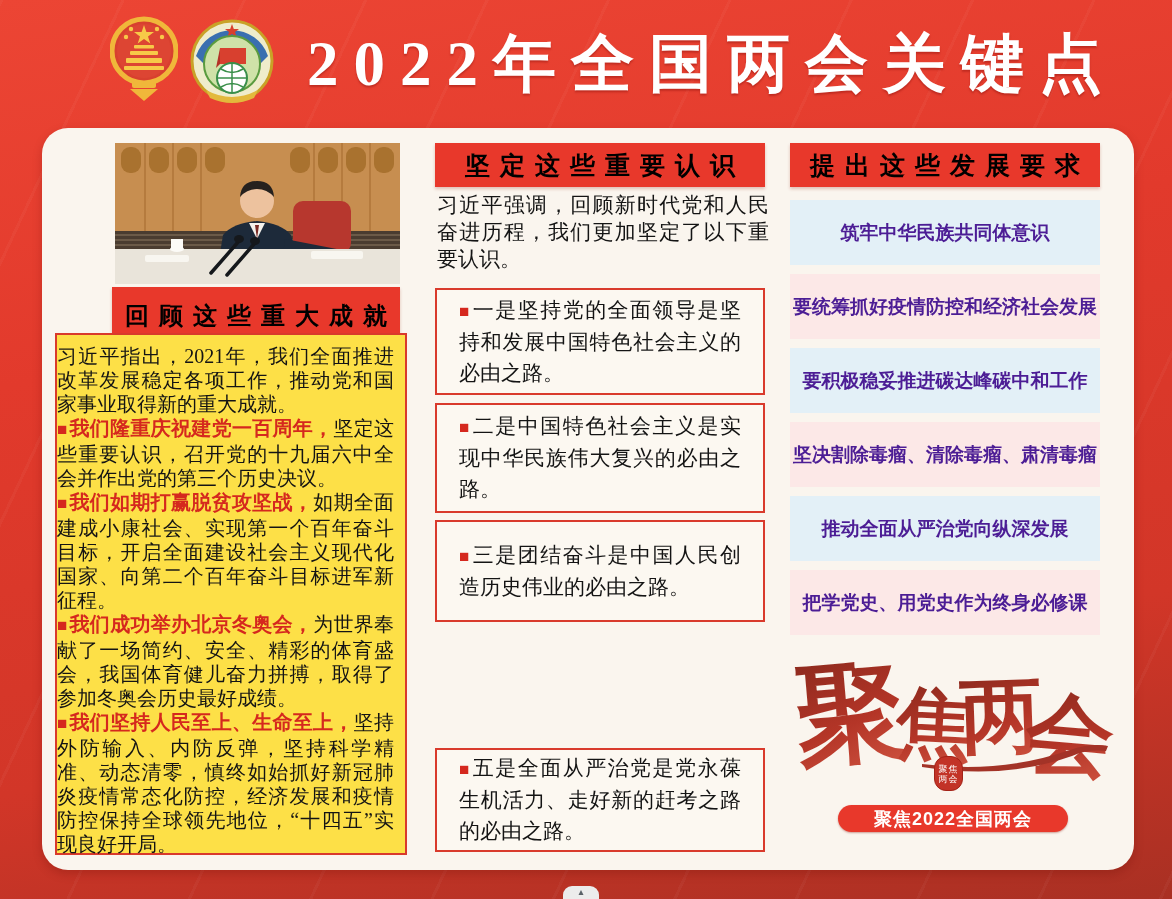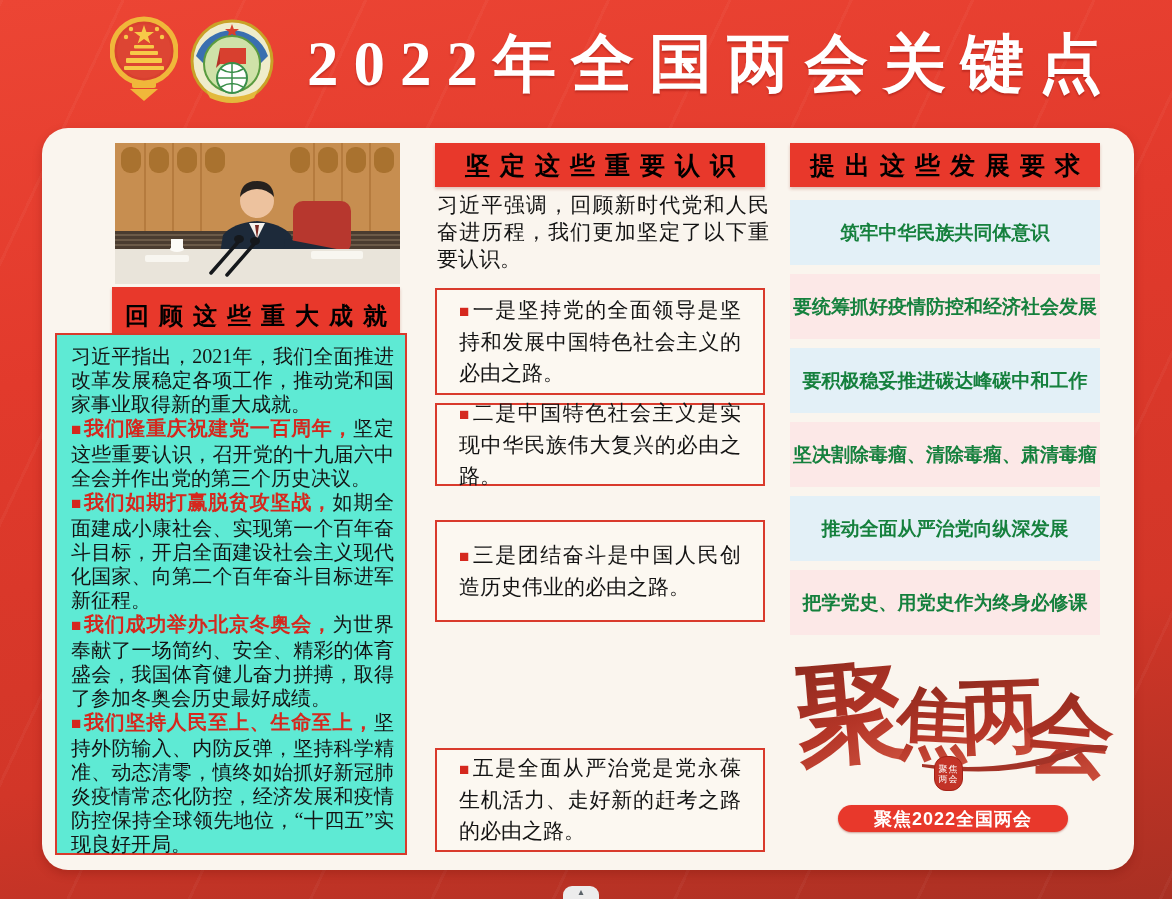--- a/index.html
+++ b/index.html
@@ -30,22 +30,22 @@
     position:absolute;background:#e8382b;color:#000000;font-weight:bold;
     display:flex;align-items:center;justify-content:center;
     letter-spacing:10px;white-space:nowrap;text-indent:10px;
     box-shadow:0 2px 3px rgba(150,30,20,.25);
   }
   
   .photo{position:absolute;left:73px;top:15px;width:285px;height:141px;overflow:hidden;}
   .banner-left{left:70px;top:159px;width:288px;height:58px;font-size:24px;}
   .ltext{
     position:absolute;left:13px;top:205px;width:352px;height:522px;
-    border:2px solid #d93a2c;background:#5eead4;box-sizing:border-box;
-    padding:9px 11px 6px 14px;
+    border:2px solid #d93a2c;background:#fde047;box-sizing:border-box;
+    padding:9px 11px 6px 0;
     font-family:"Liberation Serif", serif;font-size:20px;line-height:24px;color:#141414;
     text-align:justify;font-weight:500;
   }
   .ltext p{margin:0;}
   .bullet{color:#d5281e;font-size:17px;margin-right:2px;}
   .lead{color:#d5281e;font-weight:bold;}
   
   .banner-mid{left:393px;top:15px;width:330px;height:44px;font-size:25px;}
   .mintro{
     position:absolute;left:395px;top:64px;width:332px;
@@ -53,30 +53,30 @@
     text-align:justify;margin:0;font-weight:500;
   }
   .mbox{
     position:absolute;left:393px;width:330px;border:2px solid #d93a2c;background:#fcf8f1;
     box-sizing:border-box;display:flex;align-items:center;padding:0 15px;
     font-family:"Liberation Serif", serif;font-size:21px;line-height:31px;color:#141414;
     text-align:justify;font-weight:500;
   }
   .mbox p{margin:7px;}
   .mb1{top:160px;height:107px;}
-  .mb2{top:275px;height:83px;align-items:center;}
+  .mb2{top:275px;height:110px;align-items:center;}
   .mb3{top:392px;height:102px;}
   .mb4{top:504px;height:108px;}
   .mb5{top:620px;height:104px;}
   
   .banner-right{left:748px;top:15px;width:310px;height:44px;font-size:25px;}
   .strip{
     position:absolute;left:748px;width:310px;height:65px;
     display:flex;align-items:center;justify-content:center;
-    font-family:"Liberation Serif", serif;font-size:19px;font-weight:bold;color:#15803d;
+    font-family:"Liberation Serif", serif;font-size:19px;font-weight:bold;color:#4c1d95;
     white-space:nowrap;
   }
   .s-blue{background:#e3f0f7;}
   .s-pink{background:#fce8e7;}
   .st1{top:72px;}.st2{top:146px;}.st3{top:220px;}.st4{top:294px;}.st5{top:368px;}.st6{top:442px;}
   
   .logo{position:absolute;left:758px;top:520px;width:300px;height:150px;}
   .logo .ch{
     position:absolute;font-family:"Liberation Serif", serif;font-weight:900;
     background:linear-gradient(160deg,#8e2a1e 10%,#b43527 55%,#d15643 95%);

